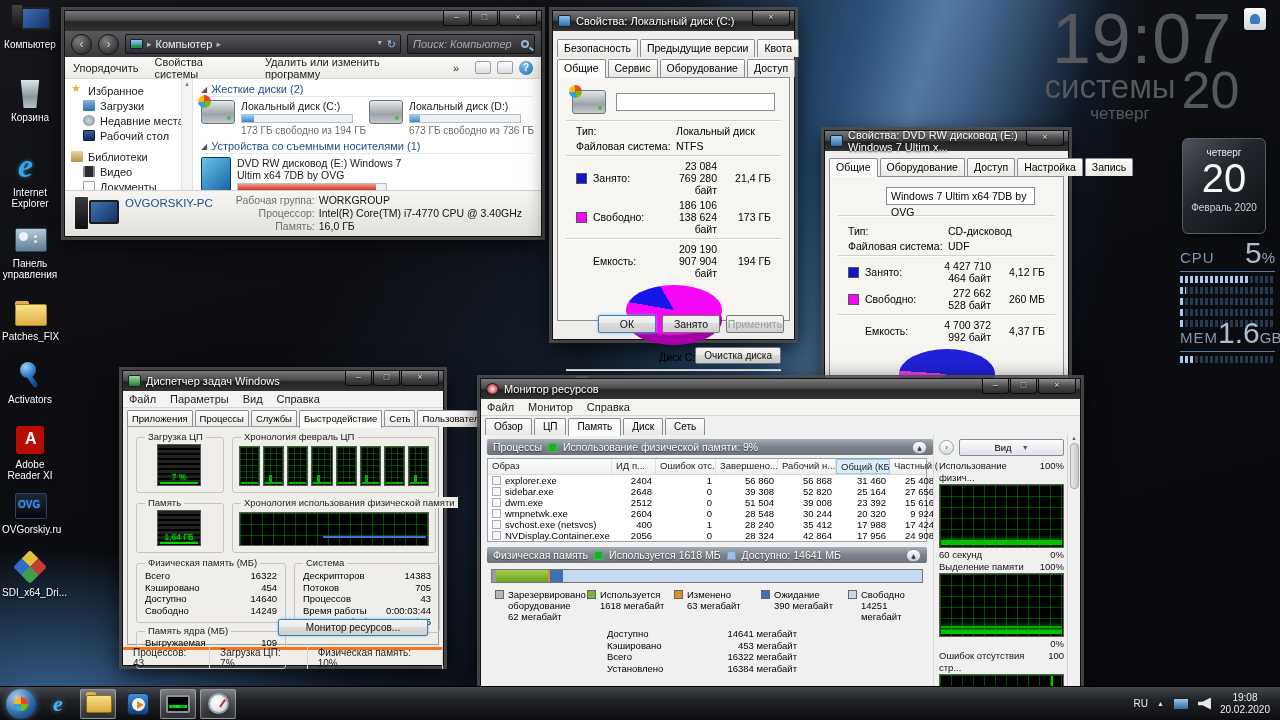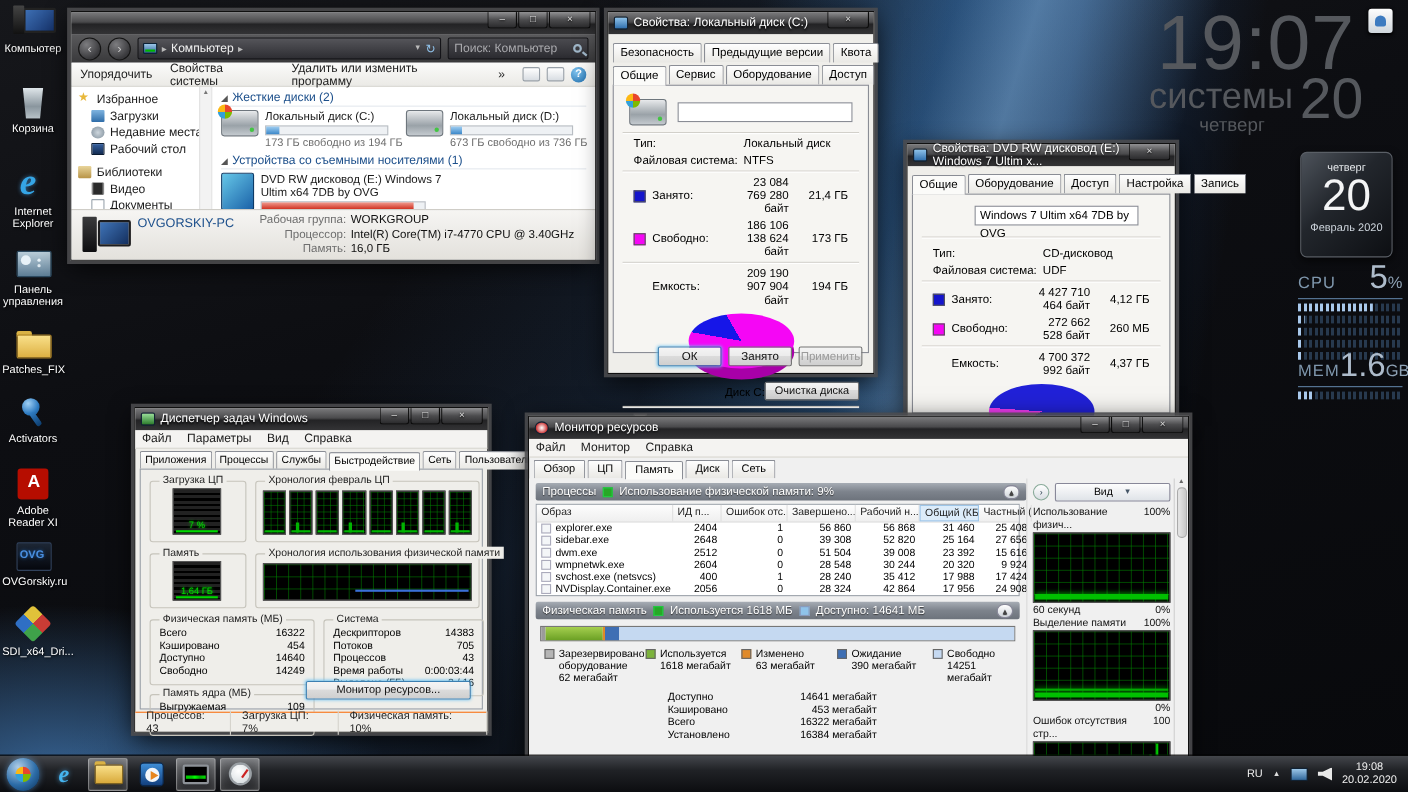--- a/index.html
+++ b/index.html
@@ -54,21 +54,21 @@
 .segrow{height:7px;margin-top:4px;background:repeating-linear-gradient(90deg,#27394e 0 3px,transparent 3px 5px);position:relative}
 .segrow>i{position:absolute;left:0;top:0;bottom:0;background:repeating-linear-gradient(90deg,#a9c9ec 0 3px,transparent 3px 5px)}
 
 .win{position:absolute;border:1px solid #101010;box-shadow:0 0 0 3px rgba(78,78,80,.85),0 6px 22px rgba(0,0,0,.85);background:#efeeea}
 .tbar{height:20px;background:linear-gradient(#7a7a7c,#4a4a4c 45%,#232325 55%,#333335);display:flex;align-items:center;padding:0 5px;color:#fff;text-shadow:0 1px 2px #000;font-size:11px;position:relative}
 .tbar .ticon{width:13px;height:12px;margin-right:5px;border-radius:2px;background:linear-gradient(#8fc3ea,#2f6fae);border:1px solid #123;flex:none}
 .winbtns{position:absolute;right:4px;top:0;display:flex}
 .wb{width:27px;height:15px;margin-left:1px;border:1px solid #0c0c0c;border-top:none;border-radius:0 0 3px 3px;background:linear-gradient(#909092,#4c4c4e 50%,#2a2a2c);color:#ddd;font-size:9px;line-height:13px;text-align:center}
 .wb.close{width:38px}
 .menubar{height:17px;background:#f4f3f1;border-bottom:1px solid #d8d6d0;display:flex;align-items:center;padding:0 6px;gap:14px;font-size:11px;color:#1a1a1a}
-.tabstrip{display:flex;padding:2px 4px 0 4px;align-items:flex-end}
+.tabstrip{display:flex;padding:2px 4px 0 4px;}
 .tab{border:1px solid #8a8d95;border-bottom:none;background:linear-gradient(#fefefe,#e9e8e4);padding:2px 7px 3px 7px;border-radius:2px 2px 0 0;margin-right:2px;white-space:nowrap}
 .tab.active{background:#fbfbf9;padding-bottom:4px;margin-bottom:-1px;position:relative;z-index:3}
 .page{border:1px solid #8a8d95;background:#f6f5f2;position:relative}
 .btn{display:inline-block;border:1px solid #757575;border-radius:2px;background:linear-gradient(#f4f4f4,#ececec 45%,#dcdcdc 46%,#cfcfcf);padding:2px 8px;text-align:center;color:#111}
 .btn.def{border-color:#3c7fb1;box-shadow:0 0 3px #69c0f0}
 .btn.dis{color:#9b9b9b}
 .cb{width:12px;height:12px;border:1px solid #8a8a8a;background:linear-gradient(#fff,#e2e2e2);display:inline-block;position:relative;flex:none}
 .cb.on::after{content:"✓";position:absolute;left:1px;top:-3px;color:#2a66c8;font-size:12px;font-weight:bold}
 .hr{border-top:1px solid #d2d0ca;border-bottom:1px solid #fff}
 .sq{width:11px;height:11px;display:inline-block;border:1px solid #555;flex:none}
@@ -76,21 +76,21 @@
 .ggrid{background-color:#000;background-image:linear-gradient(rgba(0,130,0,.6) 1px,transparent 1px),linear-gradient(90deg,rgba(0,130,0,.6) 1px,transparent 1px);background-size:11px 11px;border:1px solid #5a5a5a;position:relative;overflow:hidden}
 .gline{position:absolute;left:1px;right:1px;bottom:2px;height:3px;background:#00c000;box-shadow:0 -1px 5px rgba(0,255,0,.55)}
 
 #explorer{left:64px;top:10px;width:478px;height:227px;z-index:2;background:#e8eaed}
 .addr{height:26px;background:linear-gradient(#5a5a5c,#39393b);display:flex;align-items:center;padding:0 6px;gap:6px}
 .navbtn{width:21px;height:21px;border-radius:50%;background:radial-gradient(circle at 35% 30%,#7d7d80,#39393c 70%);border:1px solid #141414;color:#c7c7c7;font-size:12px;line-height:19px;text-align:center;flex:none}
 .addrbox{flex:1;height:20px;background:linear-gradient(#55555a,#2e2e33);border:1px solid #141418;border-radius:2px;display:flex;align-items:center;padding:0 4px;color:#f0f0f0;gap:4px}
 .addrbox .mini{width:13px;height:10px;background:linear-gradient(#9cc7e8,#31689c);border-radius:1px;border:1px solid #0c2236;flex:none}
 .sep-ar{color:#b9b9b9;font-size:9px}
 .addr-right{margin-left:auto;display:flex;gap:5px;color:#8fc0e8}
-.searchbox{width:128px;height:20px;background:linear-gradient(#4b4b50,#2b2b30);border:1px solid #141418;border-radius:2px;display:flex;align-items:center;padding:0 5px;color:#a9a9ad;flex:none}
+.searchbox{width:128px;height:20px;background:linear-gradient(#4b4b50,#2b2b30);border:1px solid #141418;border-radius:2px;display:flex;align-items:center;padding:0 5px;color:#a9a9ad;font-style:italic;flex:none}
 .mag{margin-left:auto;width:8px;height:8px;border:2px solid #9fb6c8;border-radius:50%;position:relative;flex:none}
 .mag::after{content:"";position:absolute;left:6px;top:6px;width:5px;height:2px;background:#9fb6c8;transform:rotate(40deg)}
 .cmdbar{height:22px;background:linear-gradient(#fbfbfa,#ebeae6);border-bottom:1px solid #d7d5cf;display:flex;align-items:center;padding:0 8px;gap:16px;color:#1e1e1e}
 .cmd-right{margin-left:auto;display:flex;gap:6px;align-items:center}
 .vicon{width:16px;height:13px;border:1px solid #98a0a8;border-radius:2px;background:linear-gradient(#fff,#d8dde2)}
 .helpi{width:14px;height:14px;border-radius:50%;background:radial-gradient(circle at 35% 30%,#7fc3ef,#1c6aa8);color:#fff;font-size:10px;font-weight:bold;text-align:center;line-height:14px}
 .ex-body{display:flex;height:111px;background:#fff}
 .ex-tree{width:128px;border-right:1px solid #e0e0e0;padding:4px 0 0 6px;overflow:hidden;position:relative}
 .tree-item{display:flex;align-items:center;gap:5px;height:15px;color:#1b1b1b}
 .tree-item.indent{padding-left:12px}
@@ -162,21 +162,21 @@
 .gauge .gv{position:absolute;left:0;right:0;bottom:3px;text-align:center;color:#00d800;font-size:8.5px;text-shadow:0 0 3px #0f0}
 .gauge .gbar{position:absolute;left:2px;right:2px;bottom:1px;height:2px;background:#00d800}
 .minis{position:absolute;left:6px;right:6px;top:8px;bottom:6px;display:flex;gap:3px}
 .mini{flex:1;background-color:#000;border:1px solid #555;background-image:linear-gradient(rgba(0,130,0,.55) 1px,transparent 1px),linear-gradient(90deg,rgba(0,130,0,.55) 1px,transparent 1px);background-size:6px 6px;position:relative}
 .mini::after{content:"";position:absolute;left:1px;right:1px;bottom:1px;height:2px;background:#00b400}
 .mini:nth-child(2n)::before{content:"";position:absolute;left:25%;bottom:1px;width:3px;height:9px;background:#00b400}
 .memgraph{position:absolute;left:6px;right:6px;top:8px;bottom:6px}
 .blueline{position:absolute;right:2px;bottom:7px;width:55%;height:2px;background:#3a6fd8}
 .inforows{position:absolute;left:8px;right:8px;top:10px;font-size:9.5px}
 .irow{display:flex;justify-content:space-between;line-height:11.5px}
-.tm-status{position:absolute;left:0;right:0;bottom:0;height:18px;background:#efeeea;border-top:1px solid #f97316;display:flex;align-items:center;font-size:10px;color:#222}
+.tm-status{position:absolute;left:0;right:0;bottom:0;height:18px;background:#efeeea;border-top:3px solid #f97316;display:flex;align-items:center;font-size:10px;color:#222}
 .tm-status span{padding:0 10px;border-right:1px solid #d5d3cc}
 .rm-btn{position:absolute;right:10px;bottom:8px;width:150px}
 
 #resmon{left:480px;top:378px;width:601px;height:364px;z-index:4;background:#f0f0f0}
 .rm-tabs .tab{font-size:10px;padding:2px 8px 3px 8px}
 .rm-body{position:absolute;left:0;right:0;top:56px;bottom:0;background:#f0f0f0;display:flex}
 .rm-left{width:452px;padding:4px 0 0 6px}
 .glasshead{height:16px;border-radius:2px;background:linear-gradient(#a7adb5,#7d838c 50%,#6d737c);color:#fff;display:flex;align-items:center;gap:6px;padding:0 6px;text-shadow:0 1px 1px #333;font-size:10.5px}
 .glasshead .gsq{width:9px;height:9px;border:1px solid #2c4;background:#27a827}
 .glasshead .bsq{width:9px;height:9px;border:1px solid #89b;background:#8fc3ea}

